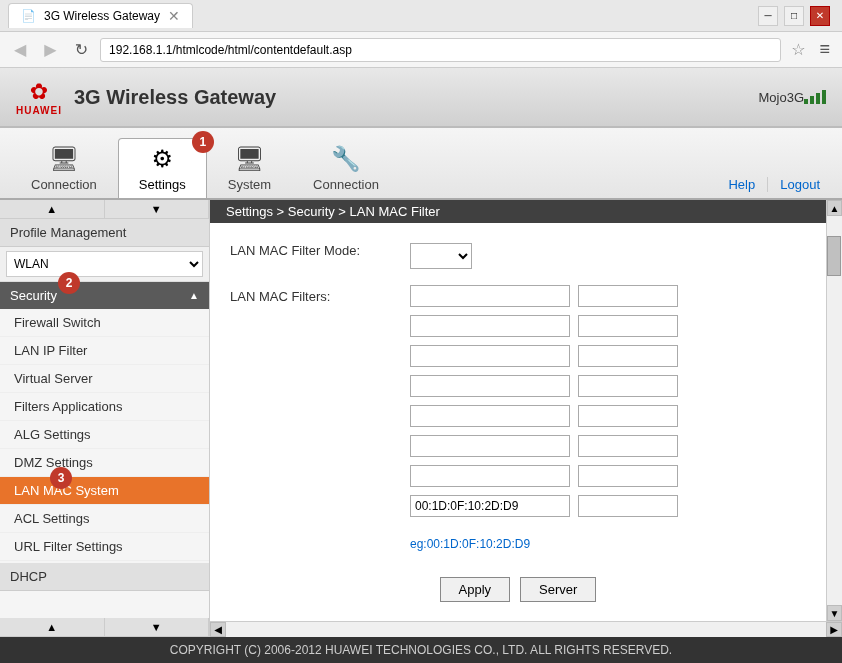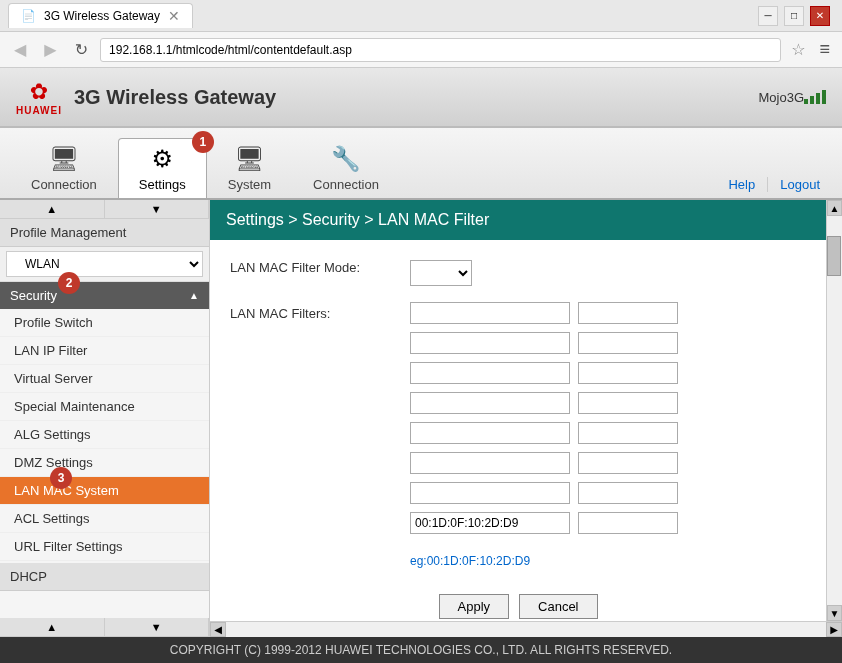--- a/index.html
+++ b/index.html
@@ -38,30 +38,30 @@
     .nav-tab-links { margin-left: auto; display: flex; align-items: center; gap: 0; padding-bottom: 6px; }
     .nav-link { color: #0066cc; text-decoration: none; padding: 0 12px; font-size: 13px; cursor: pointer; border-left: 1px solid #ccc; }
     .nav-link:first-child { border-left: none; }
 
     
     .main-layout { flex: 1; display: flex; overflow: hidden; }
 
     
     .sidebar { width: 210px; background: #f5f5f5; border-right: 1px solid #ccc; display: flex; flex-direction: column; overflow-y: auto; flex-shrink: 0; }
     .sidebar-section-header { background: #e0e0e0; padding: 6px 10px; font-size: 13px; color: #333; border-bottom: 1px solid #ccc; display: flex; align-items: center; justify-content: space-between; }
-    .sidebar-dropdown { background: white; border: 1px solid #ccc; padding: 4px 14px; font-size: 12px; width: 100%; margin: 0; }
+    .sidebar-dropdown { background: white; border: 1px solid #ccc; padding: 4px 3px; font-size: 12px; width: 100%; margin: 0; }
     .sidebar-select-row { padding: 4px 6px; background: #f0f0f0; border-bottom: 1px solid #ddd; }
     .sidebar-item { padding: 6px 14px; font-size: 13px; color: #333; cursor: pointer; border-bottom: 1px solid #eee; }
     .sidebar-item.active { background: #e8732a; color: white; }
     .sidebar-category { background: #5a5a5a; color: white; padding: 6px 10px; font-size: 13px; display: flex; align-items: center; justify-content: space-between; cursor: pointer; }
     .sidebar-arrow { font-size: 10px; }
 
     
     .content-area { flex: 1; display: flex; flex-direction: column; overflow: hidden; }
-    .breadcrumb-bar { background: #0f766e; color: white; padding: 11px 16px; font-size: 16px; }
+    .breadcrumb-bar { background: #404040; color: white; padding: 4px 16px; font-size: 13px; }
     .content-body { flex: 1; padding: 20px; background: white; overflow-y: auto; }
 
     
     .form-row { display: flex; align-items: flex-start; margin-bottom: 16px; }
     .form-label { width: 180px; color: #333; font-size: 13px; }
     .form-select { height: 24px; border: 1px solid #aaa; font-size: 13px; padding: 12px 4px; background: white; }
     .mac-filters-section { display: flex; align-items: flex-start; margin-bottom: 16px; }
     .mac-filters-label { width: 180px; color: #333; font-size: 13px; padding-top: 4px; }
     .mac-inputs-col { display: flex; flex-direction: column; gap: 8px; }
     .mac-input-row { display: flex; gap: 8px; align-items: center; }
@@ -185,30 +185,30 @@
           </select>
         </div>
 
         <div class="sidebar-category" style="position:relative;">
           <span>Security</span>
           <span class="sidebar-arrow">▲</span>
           <div class="badge" style="position:absolute;left:58px;top:-10px;width:22px;height:22px;font-size:12px;">2</div>
         </div>
 
         <div class="sidebar-item">
-          <span>Profile Switch</span>
+          <span>Firewall Switch</span>
         </div>
         <div class="sidebar-item">
           <span>LAN IP Filter</span>
         </div>
         <div class="sidebar-item">
           <span>Virtual Server</span>
         </div>
         <div class="sidebar-item">
-          <span>Special Maintenance</span>
+          <span>Filters Applications</span>
         </div>
         <div class="sidebar-item">
           <span>ALG Settings</span>
         </div>
         <div class="sidebar-item">
           <span>DMZ Settings</span>
         </div>
         <div class="sidebar-item active" style="position:relative;">
           <span>LAN MAC System</span>
           <div class="badge" style="position:absolute;left:50px;top:-10px;width:22px;height:22px;font-size:12px;">3</div>
@@ -283,21 +283,21 @@
                   <div class="mac-input-row">
                     <input class="mac-input" type="text" value="00:1D:0F:10:2D:D9" style="">
                     <input class="mac-input-extra" type="text" value="" style="">
                   </div>
                   <div class="mac-hint">eg:00:1D:0F:10:2D:D9</div>
                 </div>
               </div>
 
               <div class="form-actions">
                 <button class="btn-apply">Apply</button>
-                <button class="btn-cancel">Cancel</button>
+                <button class="btn-cancel">Server</button>
               </div>
             </div>
           </div>
 
           <div class="right-scrollbar">
             <div class="scrollbar-up">▲</div>
             <div class="scrollbar-track">
               <div class="scrollbar-thumb"></div>
             </div>
             <div class="scrollbar-down">▼</div>
@@ -306,16 +306,16 @@
 
         <div class="bottom-scrollbar">
           <div class="hscroll-left">◀</div>
           <div class="hscroll-track"></div>
           <div class="hscroll-right">▶</div>
         </div>
       </div>
     </div>
 
     <div class="app-footer">
-      <span>COPYRIGHT (C) 1999-2012 HUAWEI TECHNOLOGIES CO., LTD. ALL RIGHTS RESERVED.</span>
+      <span>COPYRIGHT (C) 2006-2012 HUAWEI TECHNOLOGIES CO., LTD. ALL RIGHTS RESERVED.</span>
     </div>
   </div>
 </div>
 
 </body></html>

